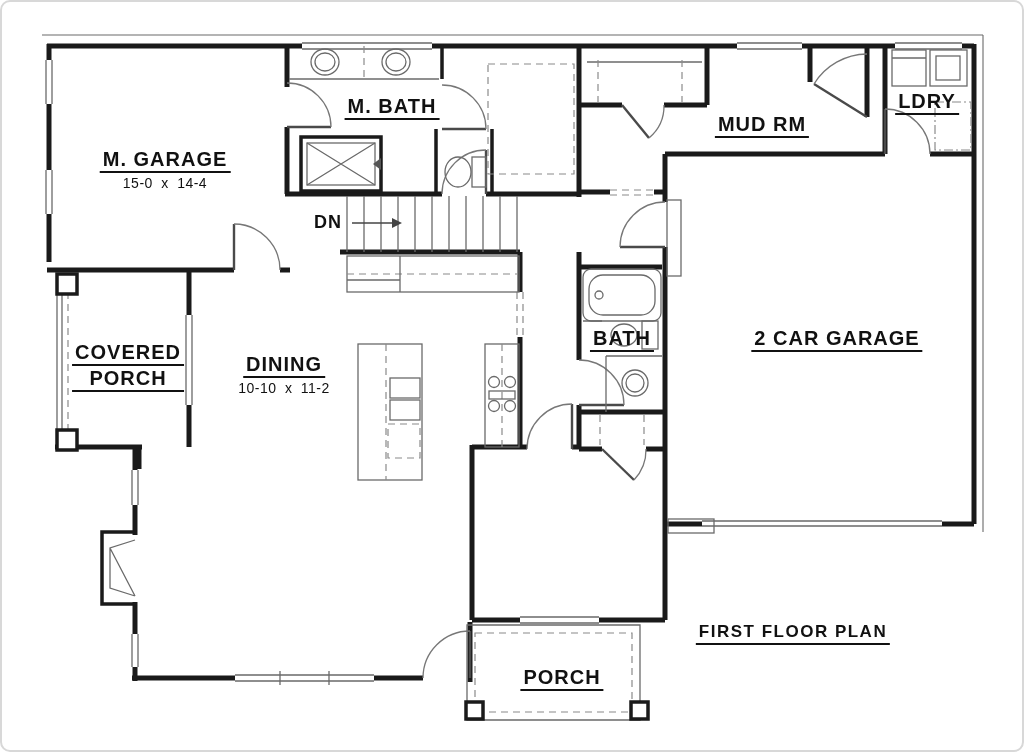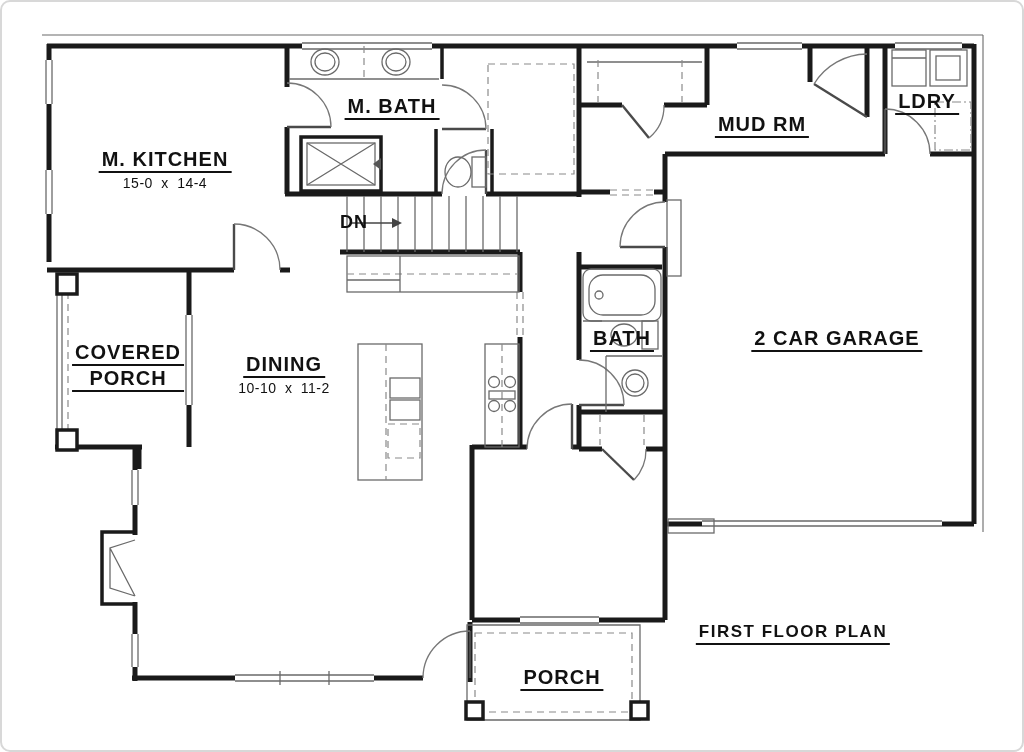--- a/index.html
+++ b/index.html
@@ -30,21 +30,21 @@
   .lbl{
     position:absolute;transform:translate(-50%,0);
     text-align:center;color:var(--text);white-space:nowrap;
     font-weight:bold;font-size:20px;letter-spacing:1px;line-height:1.1;
   }
   .lbl .nm{display:inline-block;border-bottom:2px solid var(--text);padding:0 3px 1px;}
   .lbl .nm2{display:block;margin-top:1px;}
   .lbl .dims{font-weight:normal;font-size:14px;letter-spacing:0.5px;word-spacing:4px;margin-top:3px;}
   .lbl.small{font-size:18px;}
   .lbl.title{font-size:17px;letter-spacing:1.5px;}
-  .lbl.plain{font-weight:bold;margin-left:26px;}
+  .lbl.plain{font-weight:bold;}
 </style>
 </head>
 <body>
 
 <div class="canvas">
 
 <svg width="1024" height="752" viewBox="0 0 1024 752">
 
   <g>
     <path class="tw" d="M40,33 H981 M981,33 V530"></path>
@@ -212,21 +212,21 @@
 
   <g>
     <path class="t" d="M465,623 H638 V718 H465 Z"></path>
     <rect class="d" x="473" y="631" width="157" height="79"></rect>
     <rect class="w4 wh" x="464" y="700" width="17" height="17"></rect>
     <rect class="w4 wh" x="629" y="700" width="17" height="17"></rect>
   </g>
 </svg>
 
 <div class="lbl" style="left:163px;top:146px">
-  <span class="nm">M. KITCHEN</span>
+  <span class="nm">M. GARAGE</span>
   <div class="dims">15-0 x 14-4</div>
 </div>
 
 <div class="lbl" style="left:390px;top:93px">
   <span class="nm">M. BATH</span>
 </div>
 
 <div class="lbl" style="left:760px;top:111px">
   <span class="nm">MUD RM</span>
 </div>

